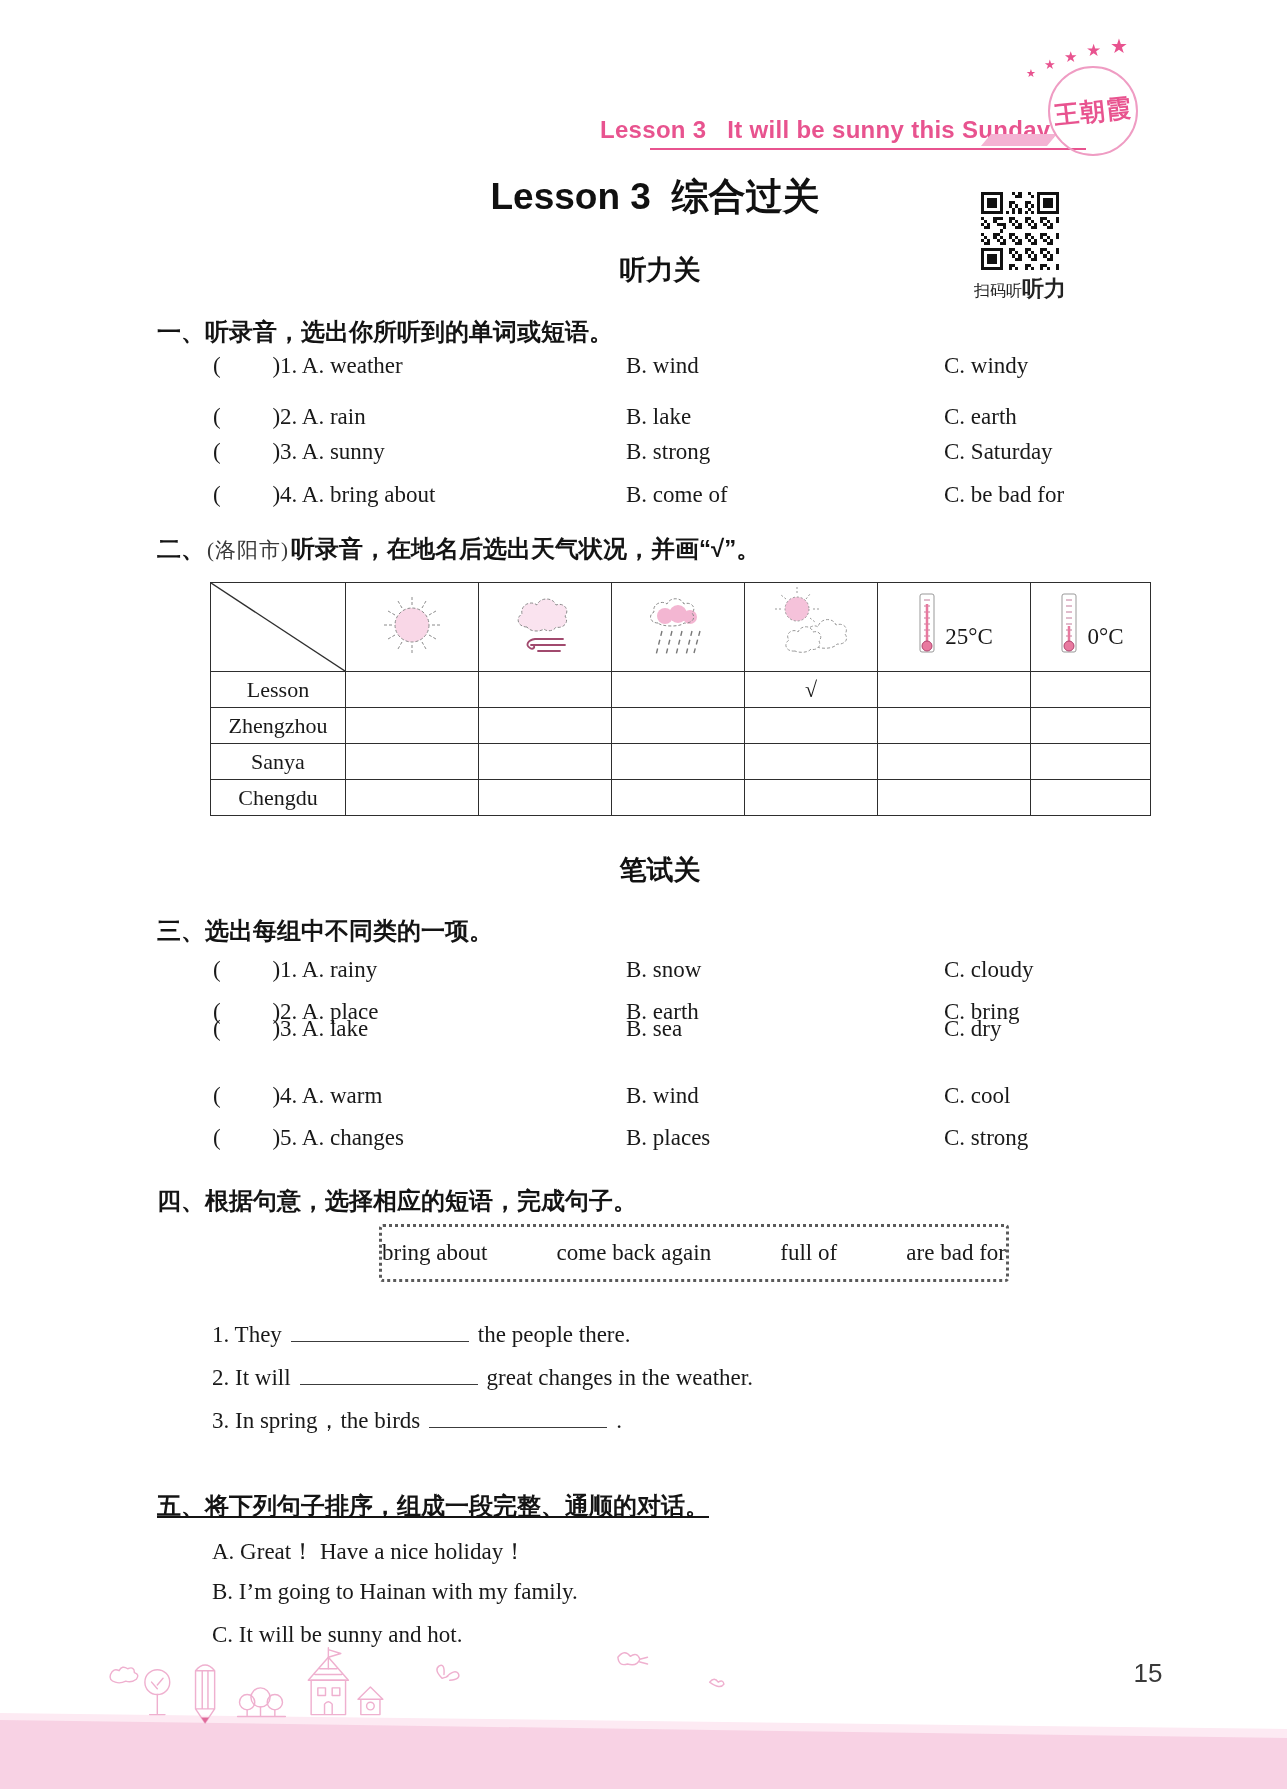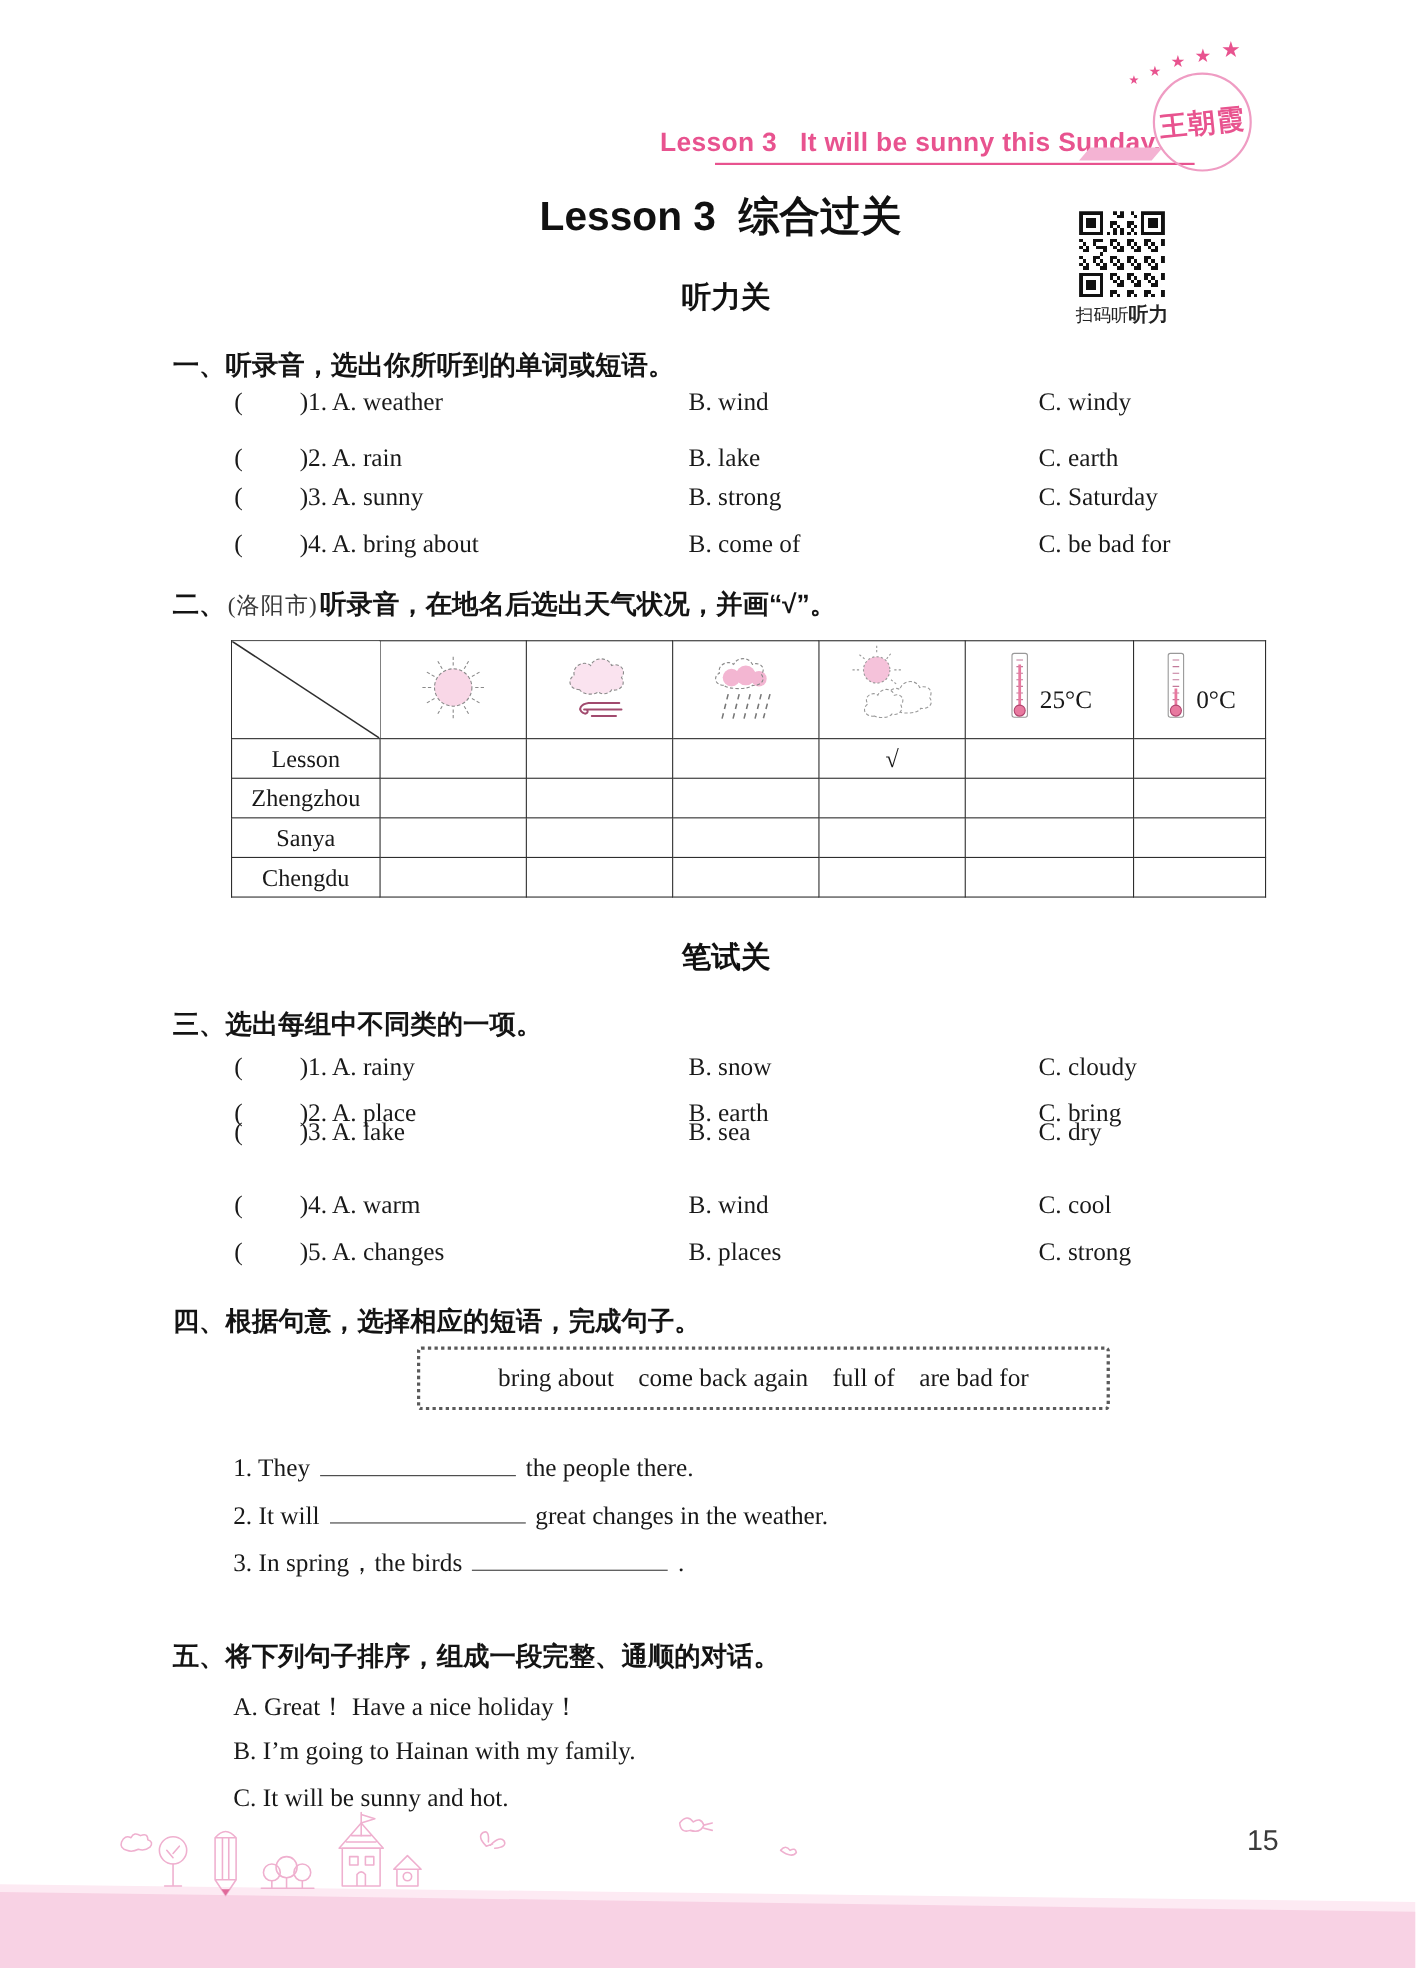--- a/index.html
+++ b/index.html
@@ -21,50 +21,50 @@
                 border-radius:50%;display:flex;align-items:center;justify-content:center;}
   .stamp-name{font:700 25px "Liberation Sans",sans-serif;color:#e8538f;transform:rotate(-6deg);letter-spacing:1px;}
 
   
   .page-title{position:absolute;top:172px;left:0;width:1310px;text-align:center;white-space:pre;
               font:700 37px "Liberation Sans",sans-serif;color:#111;}
   .qr{position:absolute;top:192px;left:981px;width:78px;height:78px;}
   .qr svg{width:78px;height:78px;display:block;}
   .qr-caption{position:absolute;top:274px;left:944px;width:152px;text-align:center;
               font:16px "Liberation Sans",sans-serif;color:#222;}
-  .qr-caption b{font-size:18px;font-weight:700;}
+  .qr-caption b{font-size:22px;font-weight:700;}
 
   
   .subhead{position:absolute;left:0;width:1320px;text-align:center;
            font:700 27px "Liberation Sans",sans-serif;color:#111;}
   .h-listening{top:252px;} .h-written{top:852px;}
   .prompt{position:absolute;left:157px;font:700 24px "Liberation Sans",sans-serif;color:#141414;}
   .q1-prompt{top:316px;} .q2-prompt{top:533px;} .q3-prompt{top:915px;}
-  .q4-prompt{top:1185px;} .q5-prompt{top:1490px;}
+  .q4-prompt{top:1185px;} .q5-prompt{top:1490px;text-decoration:underline;}
   .q2-src{font:400 21px "Liberation Serif",serif;color:#3a3a3a;letter-spacing:1px;padding:0 2px;}
 
   
   .mcq-row{position:absolute;left:213px;width:1000px;font:23px "Liberation Serif",serif;color:#191919;}
   .mcq-row .paren{white-space:pre;}
   .mcq-row .optB{position:absolute;left:413px;top:0;}
   .mcq-row .optC{position:absolute;left:731px;top:0;}
 
   
   .weather-table{position:absolute;top:582px;left:210px;border-collapse:collapse;table-layout:fixed;}
   .weather-table td{border:1.5px solid #2e2e2e;padding:0;text-align:center;vertical-align:middle;background:#fff;}
   .weather-table .hdr td{height:88px;}
   .weather-table .datarow td{height:35px;font:22px "Liberation Serif",serif;color:#191919;}
   .corner{position:relative;}
   .corner svg{position:absolute;left:0;top:0;width:100%;height:100%;}
   .temp-cell{white-space:nowrap;margin-top:16px;}
   .temp-label{font:23px "Liberation Serif",serif;color:#191919;vertical-align:14px;margin-left:4px;}
 
   
   .word-bank{position:absolute;top:1224px;left:379px;width:624px;height:52px;border:3px dotted #5a5a5a;
-             border-radius:4px;display:flex;align-items:center;justify-content:center;gap:22px;
+             border-radius:4px;display:flex;align-items:center;justify-content:space-between;gap:22px;
              font:23px "Liberation Serif",serif;color:#191919;background:#fff;}
   .sentence{position:absolute;left:212px;font:23px "Liberation Serif",serif;color:#191919;}
   .blank{display:inline-block;width:178px;border-bottom:1.6px solid #3c3c3c;height:1em;
          vertical-align:baseline;margin:0 9px;}
   .dialogue{position:absolute;left:212px;font:23px "Liberation Serif",serif;color:#191919;}
 
   
   .footer-band{position:absolute;left:0;top:1709px;width:1287px;height:80px;}
   .footer-doodles{position:absolute;left:85px;top:1642px;width:760px;height:86px;}
   .page-number{position:absolute;top:1658px;left:1116px;width:64px;text-align:center;

